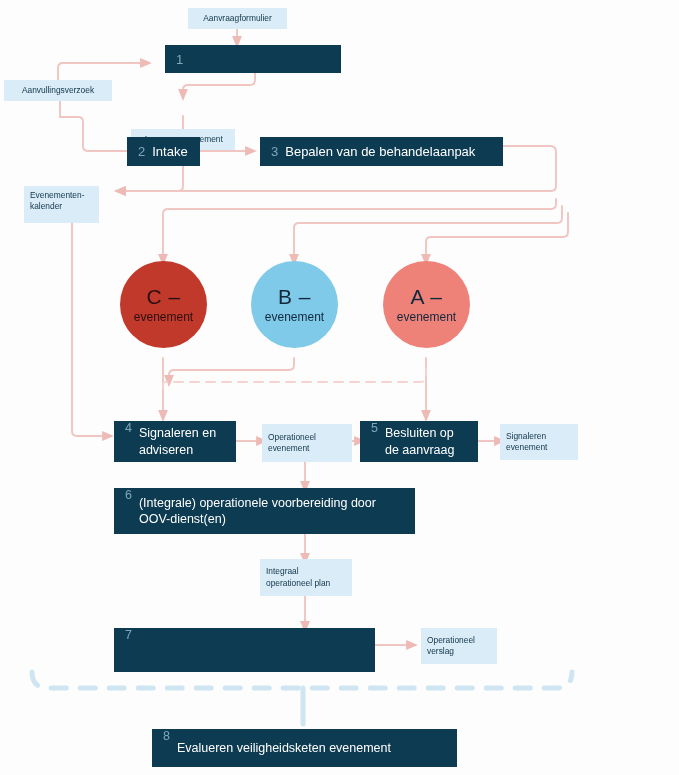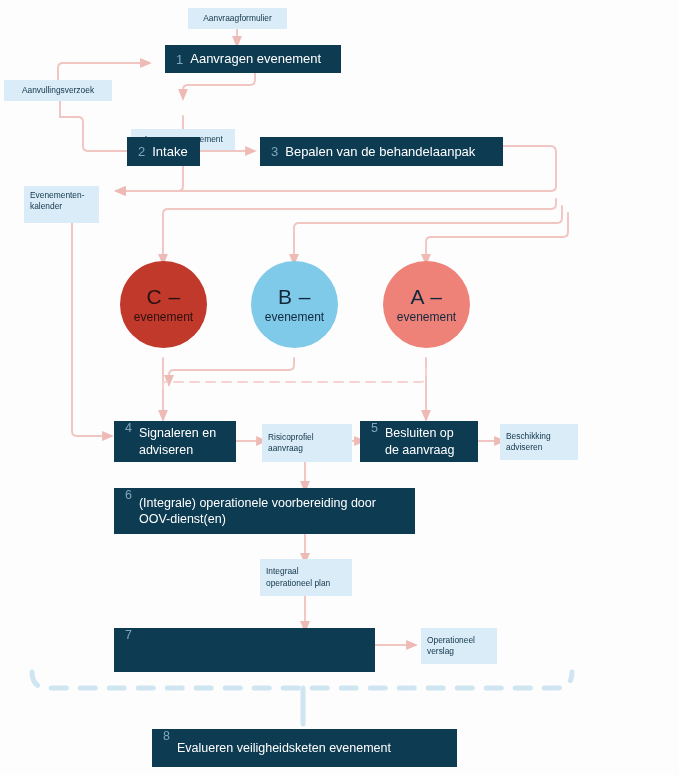--- a/index.html
+++ b/index.html
@@ -161,38 +161,37 @@
 
   <div class="node doc center" style="left:4px; top:80px; width:108px; height:21px;">
     <span>Aanvullingsverzoek</span>
   </div>
 
   <div class="node doc" style="left:24px; top:186px; width:75px; height:37px; align-items:flex-start; padding-top:4px;">
     <span>Evenementen-kalender</span>
   </div>
 
   <div class="node doc" style="left:262px; top:424px; width:90px; height:38px; align-items:center;">
-    <span>Risicoprofiel aanvraag</span>
+    <span>Operationeel evenement</span>
   </div>
 
   <div class="node doc" style="left:500px; top:424px; width:78px; height:36px; align-items:center;">
-    <span>Beschikking adviseren</span>
+    <span>Signaleren evenement</span>
   </div>
 
   <div class="node doc" style="left:260px; top:559px; width:92px; height:37px; align-items:center;">
     <span>Integraal operationeel plan</span>
   </div>
 
   <div class="node doc" style="left:421px; top:628px; width:76px; height:36px; ">
     <span>Operationeel verslag</span>
   </div>
 
   <div class="node proc" style="left:165px; top:45px; width:176px; height:28px; font-size:13px;">
     <span class="num" style="align-self:center;">1</span>
-    <span class="txt">Aanvragen evenement</span>
   </div>
 
   <div class="node proc" style="left:127px; top:137px; width:73px; height:29px; font-size:13px;">
     <span class="num" style="align-self:center;">2</span>
     <span class="txt">Intake</span>
   </div>
 
   <div class="node proc" style="left:260px; top:137px; width:243px; height:29px; font-size:13px;">
     <span class="num" style="align-self:center;">3</span>
     <span class="txt">Bepalen van de behandelaanpak</span>

